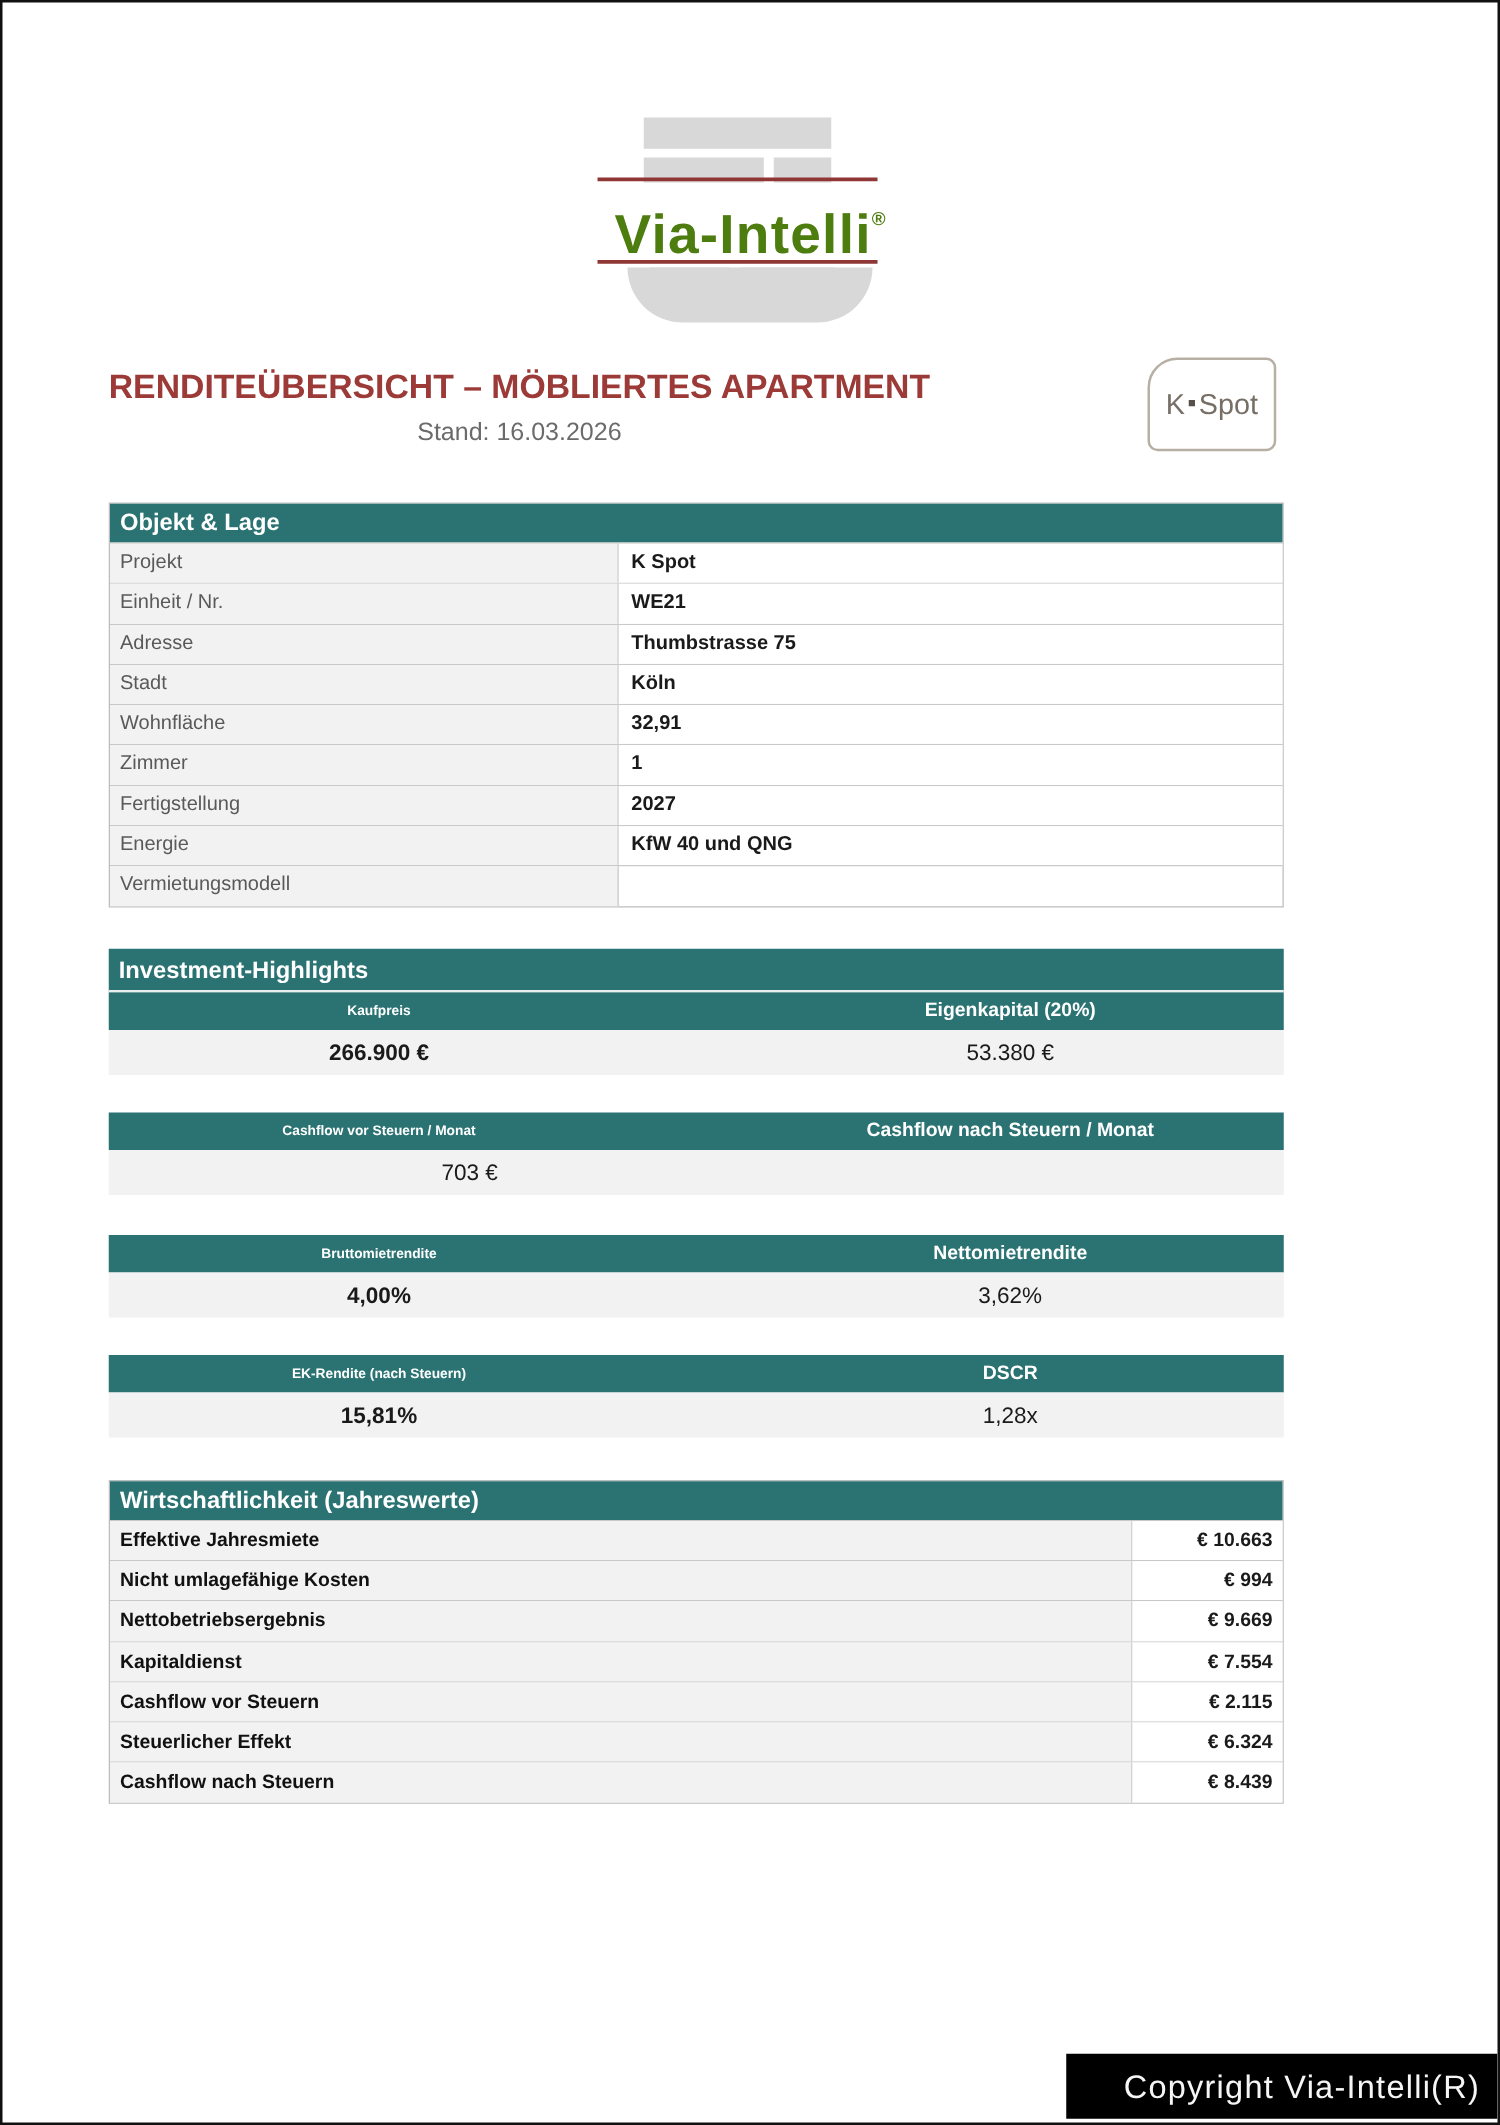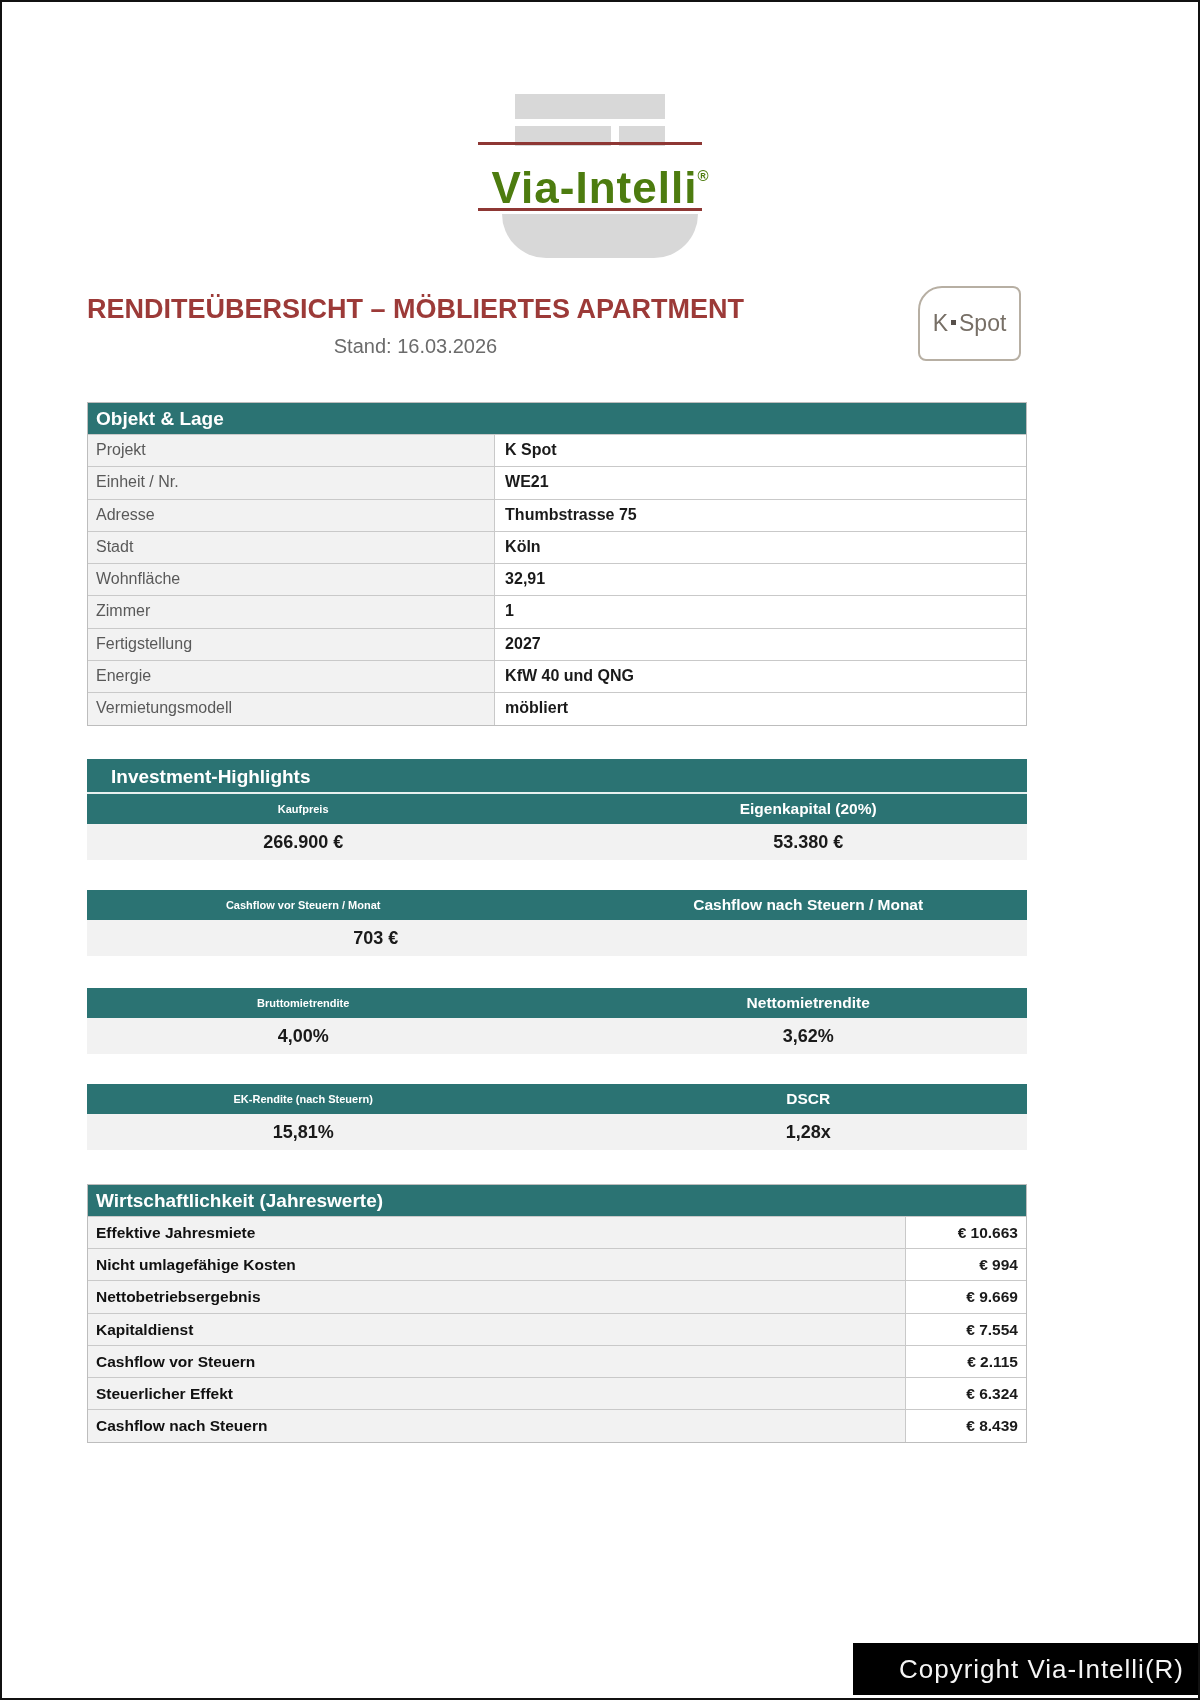--- a/index.html
+++ b/index.html
@@ -61,29 +61,29 @@
   .tbl-row { display: flex; height: 32.3px; border-top: 1px solid #c9c9c9; }
   .obj-label {
     width: 43.4%; background: #f2f2f2; color: #595959;
     font-size: 16px; padding: 6px 8px; border-right: 1px solid #c9c9c9;
   }
   .obj-value { width: 56.6%; background: #ffffff; color: #1a1a1a; font-weight: 700; font-size: 16px; padding: 6px 10px; }
 
   
   .ih-banner {
     background: #2b7373; color: #ffffff; font-size: 19px; font-weight: 700;
-    padding: 5px 24px; height: 35px; line-height: 25px;
+    padding: 5px 8px; height: 35px; line-height: 25px;
     border-bottom: 2px solid #e8f0ef;
   }
   .pair-header { display: flex; background: #2b7373; height: 30px; }
   .pair-values { display: flex; background: #f2f2f2; height: 36px; }
   .ph-left  { width: 46%; color: #ffffff; font-weight: 700; font-size: 11px; text-align: center; line-height: 30px; }
   .ph-right { width: 54%; color: #ffffff; font-weight: 700; font-size: 15.5px; text-align: center; line-height: 30px; padding-left: 70px; }
   .pv-left  { width: 46%; color: #1a1a1a; font-weight: 700; font-size: 18px; text-align: center; line-height: 36px; }
-  .pv-right { width: 54%; color: #1a1a1a; font-weight: 700; font-size: 18px; text-align: center; line-height: 36px; padding-left: 70px; }
+  .pv-right { width: 54%; color: #1a1a1a; font-weight: 400; font-size: 18px; text-align: center; line-height: 36px; padding-left: 70px; }
   .mt33 { margin-top: 33px; }
   .mt30 { margin-top: 30px; }
   .mt32 { margin-top: 32px; }
   .mt34 { margin-top: 34px; }
 
   
   .w-label {
     width: 87.2%; background: #f2f2f2; color: #111111; font-weight: 700;
     font-size: 15.5px; padding: 7px 8px; border-right: 1px solid #c9c9c9;
   }
@@ -162,21 +162,20 @@
       <div class="tbl-row">
           <div class="obj-label">Fertigstellung</div>
           <div class="obj-value">2027</div>
         </div>
       <div class="tbl-row">
           <div class="obj-label">Energie</div>
           <div class="obj-value">KfW 40 und QNG</div>
         </div>
       <div class="tbl-row">
           <div class="obj-label">Vermietungsmodell</div>
-          <div class="obj-value">möbliert</div>
         </div>
     </div>
 
     <div class="mt33">
       <div class="ih-banner">Investment-Highlights</div>
       <div class="pair-header">
         <div class="ph-left">Kaufpreis</div>
         <div class="ph-right">Eigenkapital (20%)</div>
       </div>
       <div class="pair-values">

